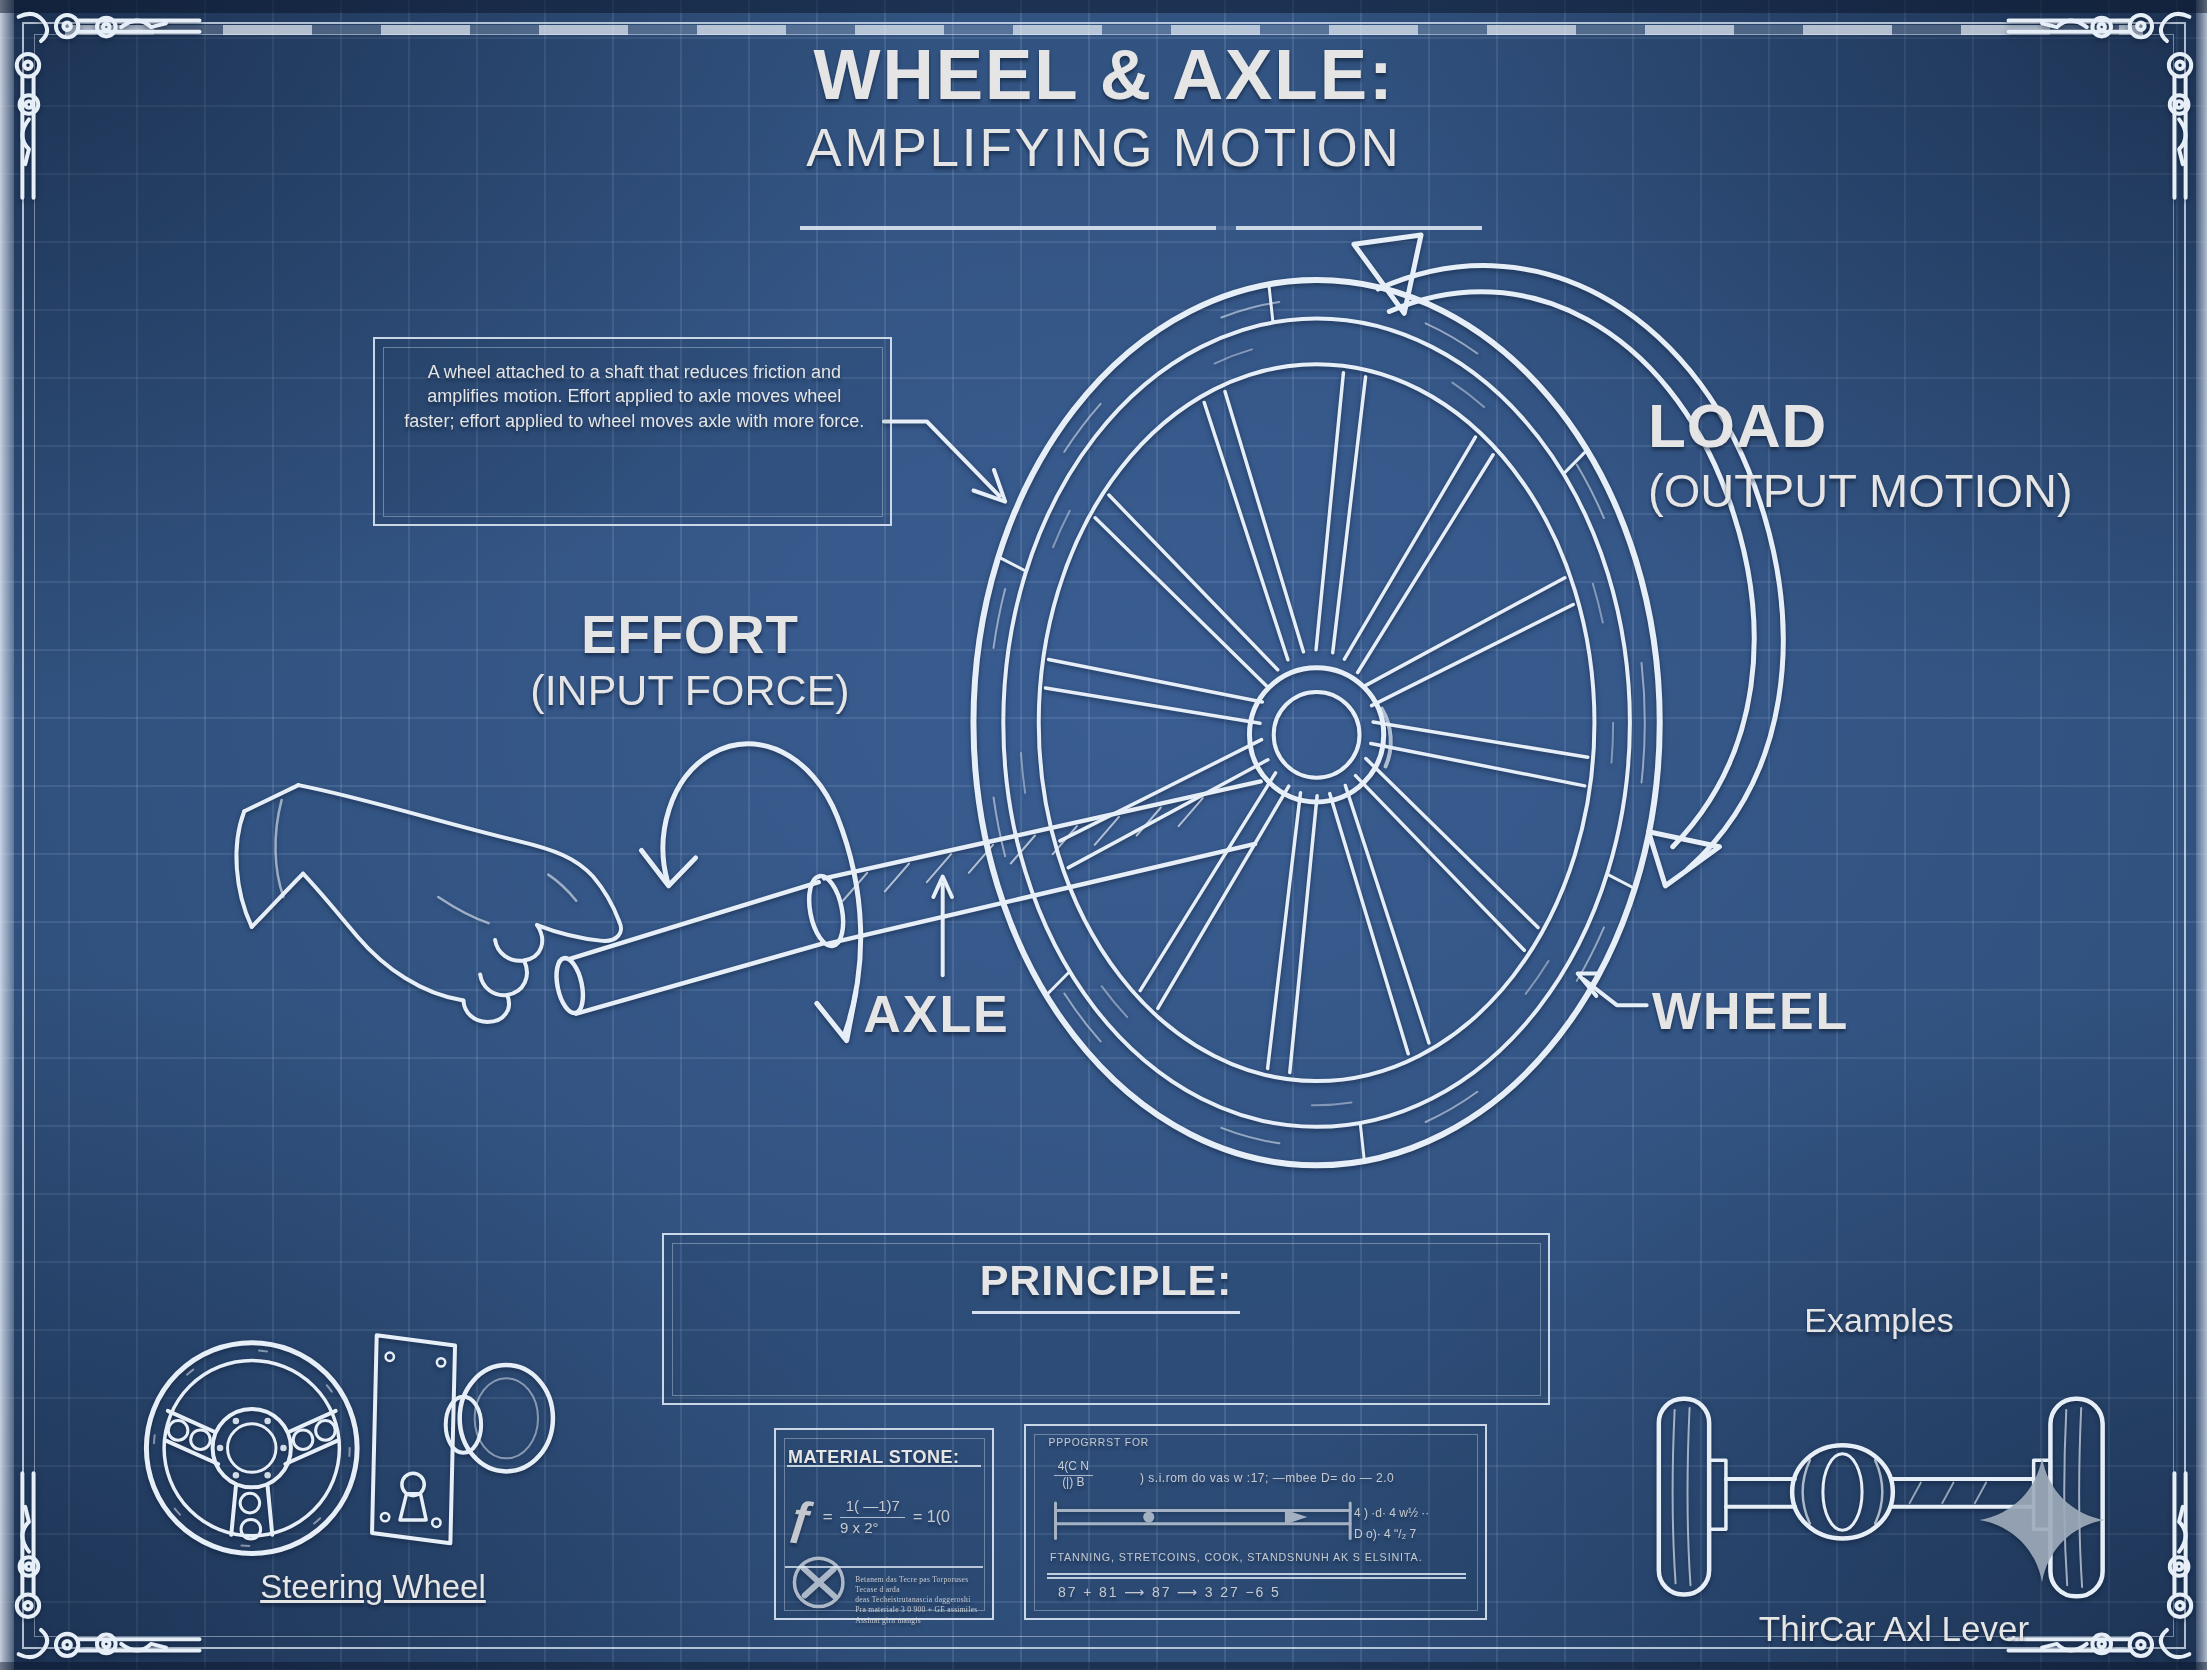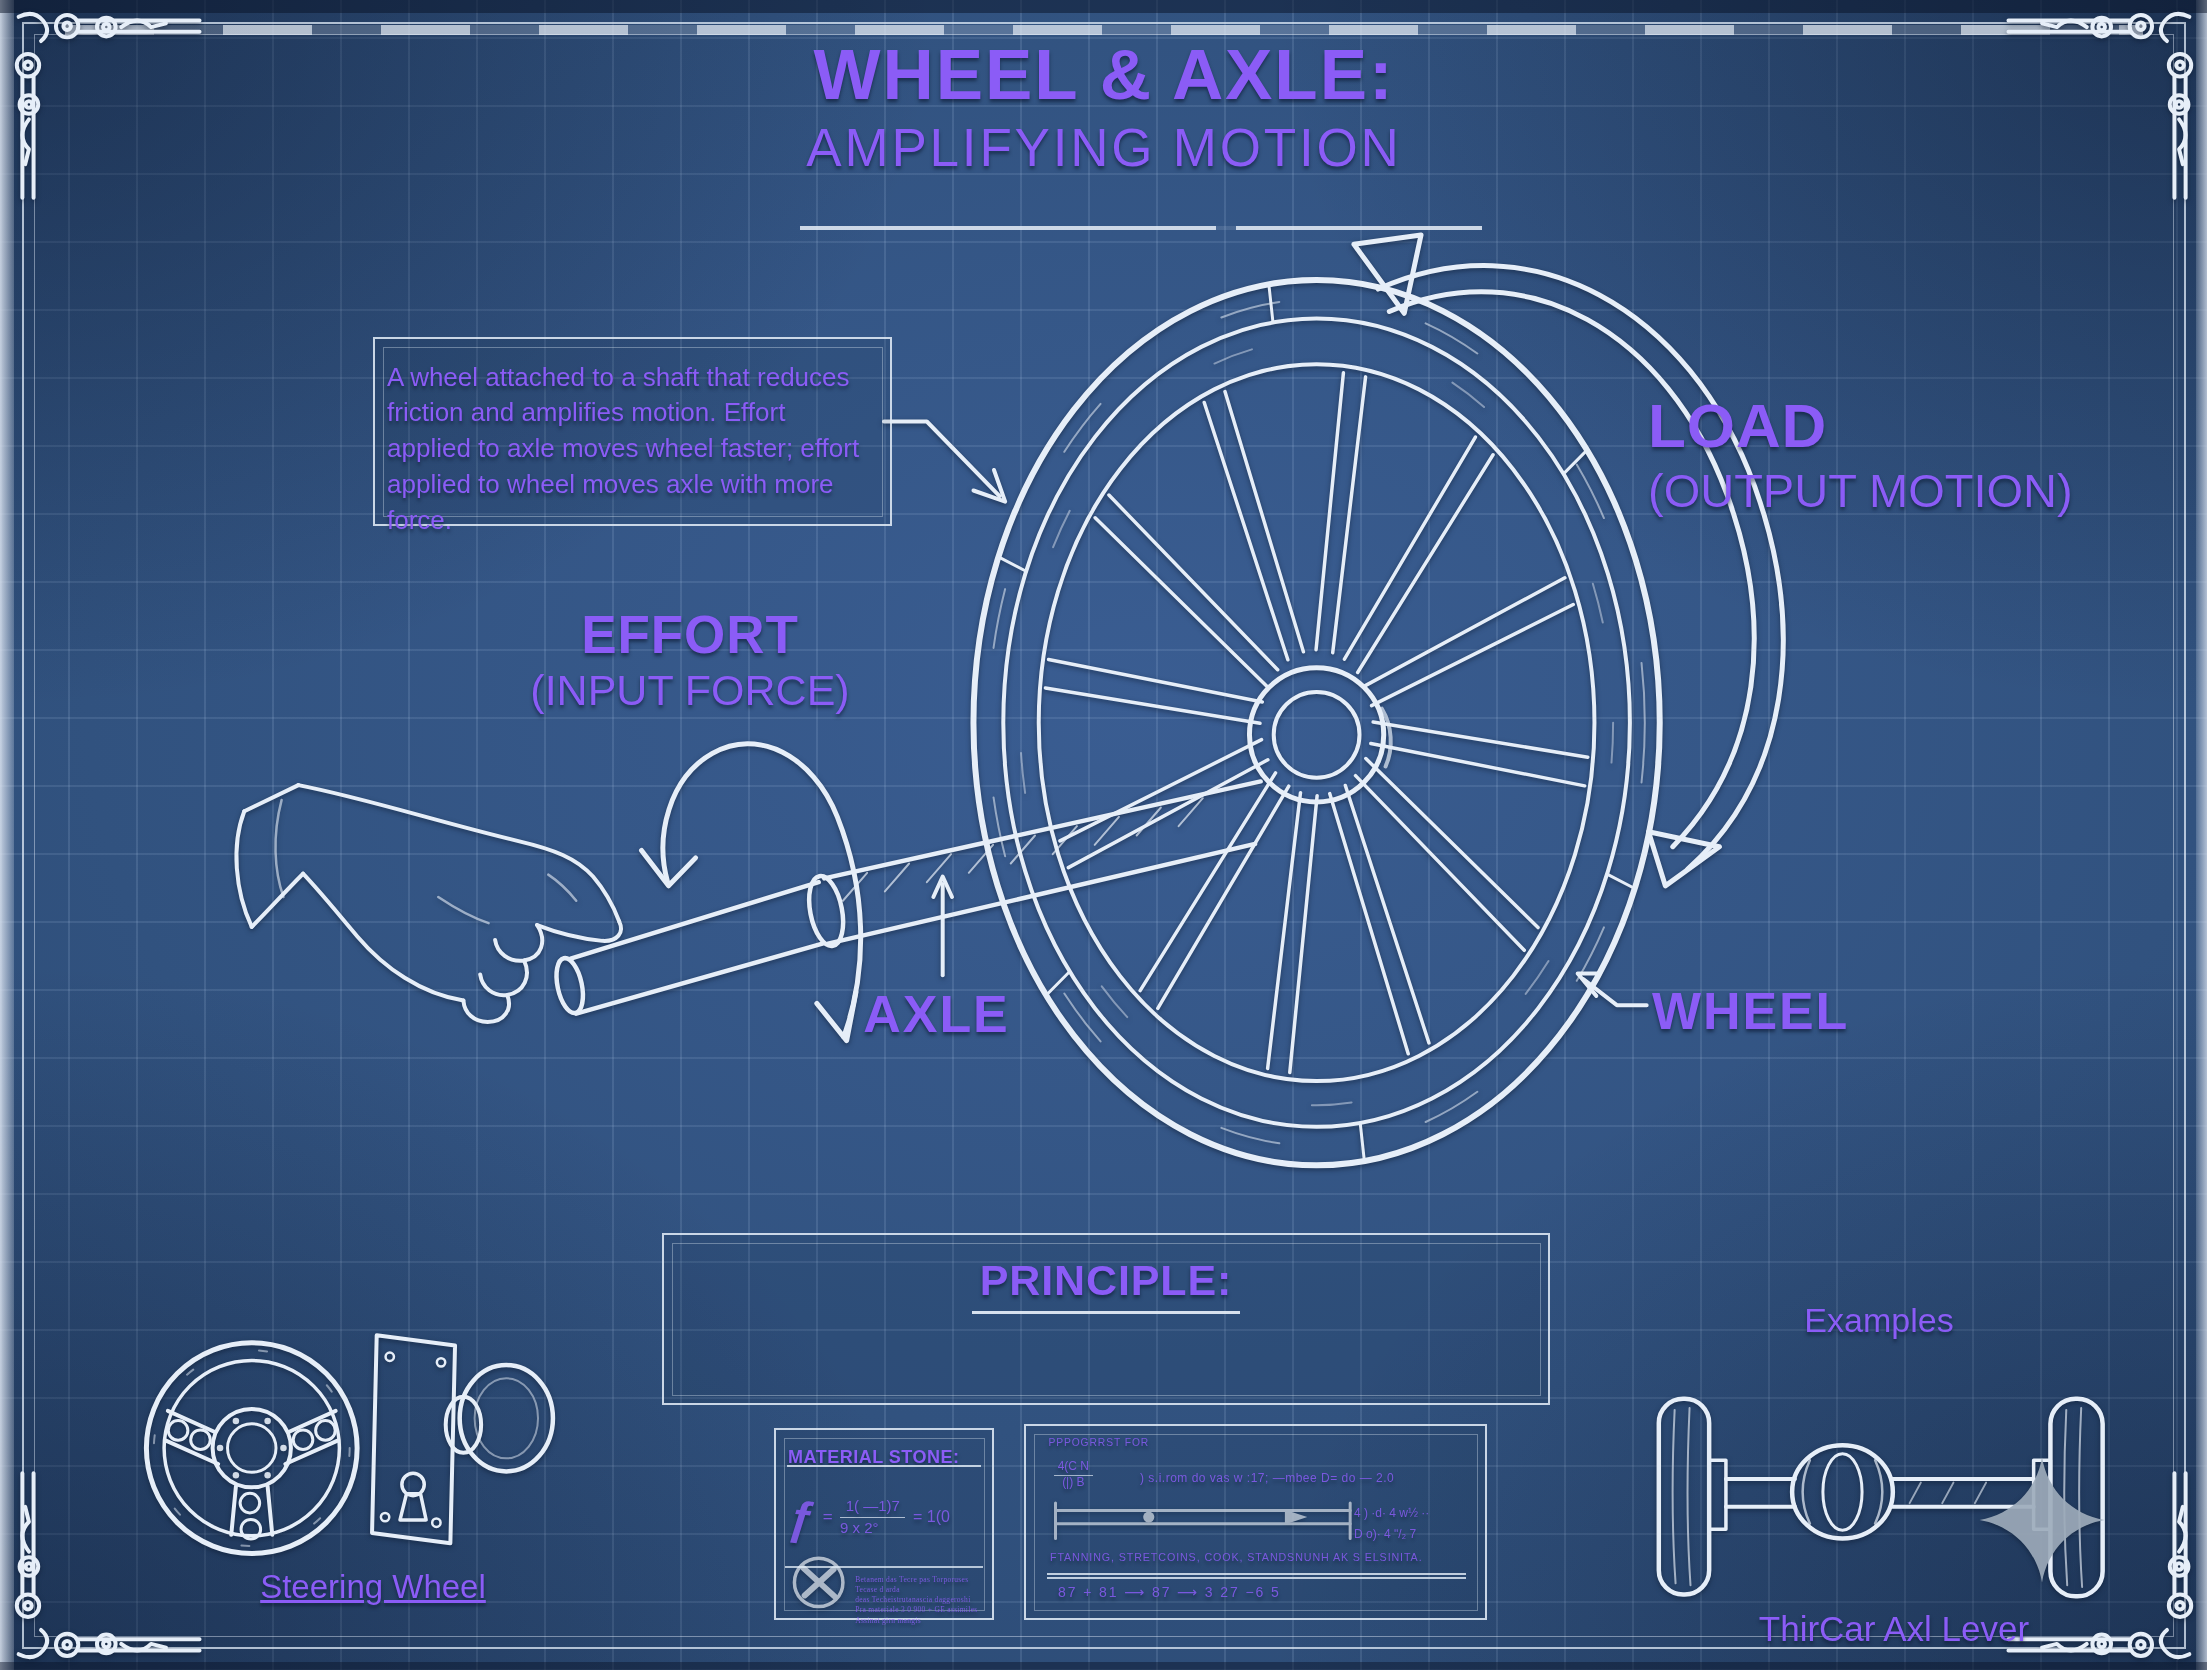--- a/index.html
+++ b/index.html
@@ -29,34 +29,34 @@
   .edge-right{position:absolute;right:0;top:0;bottom:0;width:12px;
     background:linear-gradient(270deg, rgba(222,230,242,.8), rgba(222,230,242,.2));}
   .edge-top{position:absolute;left:0;right:0;top:0;height:13px;background:rgba(8,18,38,.5);}
   .edge-bottom{position:absolute;left:0;right:0;bottom:0;height:9.3px;background:rgba(8,18,38,.45);}
   
   .frame-outer{position:absolute;inset:22.4px;border:2.8px solid rgba(226,236,248,.75);}
   .frame-inner{position:absolute;inset:34px;border:1.9px solid rgba(226,236,248,.45);}
   .top-band{position:absolute;left:65px;right:65px;top:25px;height:10.3px;filter:blur(0.6px);
     background:repeating-linear-gradient(90deg, rgba(240,246,253,.7) 0 89px, rgba(240,246,253,.2) 89px 158px);}
   
-  .ink{color:#8b5cf6;text-shadow:0 2.8px 3.7px rgba(8,20,42,.55);}
+  .ink{color:#e5e5e5;text-shadow:0 2.8px 3.7px rgba(8,20,42,.55);}
   .abs{position:absolute;}
   .ctr{text-align:center;}
   
   .title-wrap{left:0;right:0;top:34px;}
   .title-main{font-size:71px;font-weight:bold;letter-spacing:1.9px;}
   .title-sub{font-size:53px;font-weight:400;letter-spacing:2.8px;margin-top:1.9px;}
   .title-underline{left:800px;top:226px;width:682px;height:3.7px;opacity:.85;
     background:linear-gradient(90deg,#e8eff8 0 61%, rgba(232,239,248,.15) 61% 64%, #e8eff8 64% 100%);}
   
   .bp-box{border:2.8px solid rgba(230,240,250,.85);background:rgba(10,26,52,.10);}
   .inner-line{position:absolute;inset:7.5px;border:0.9px solid rgba(230,240,250,.35);pointer-events:none;}
   .desc-box{left:373px;top:337px;width:515px;height:185px;}
-  .desc-text{position:absolute;left:12px;right:22.4px;top:20.5px;font-size:26px;line-height:1.38;}
+  .desc-text{position:absolute;left:26px;right:22.4px;top:20.5px;font-size:18px;line-height:1.38;text-align:center;}
   .principle-box{left:662px;top:1204px;width:884px;height:168px;margin-top:29px;}
   .principle-heading{position:absolute;left:0;right:0;top:20.5px;text-align:center;font-size:43px;font-weight:bold;letter-spacing:0.9px;}
   .principle-heading span{display:inline-block;border-bottom:3.7px solid rgba(234,242,251,.9);padding:0 7.5px 6.5px;}
   .principle-formula{position:absolute;left:0;right:0;top:101px;text-align:center;font-size:41px;}
   
   .lbl-effort{left:480px;top:604px;width:420px;}
   .lbl-effort .l1{font-size:53px;font-weight:bold;letter-spacing:0.9px;}
   .lbl-effort .l2{font-size:43px;margin-top:1px;}
   .lbl-load{left:1648px;top:390px;width:485px;}
   .lbl-load .l1{font-size:62px;font-weight:bold;letter-spacing:0.9px;}

